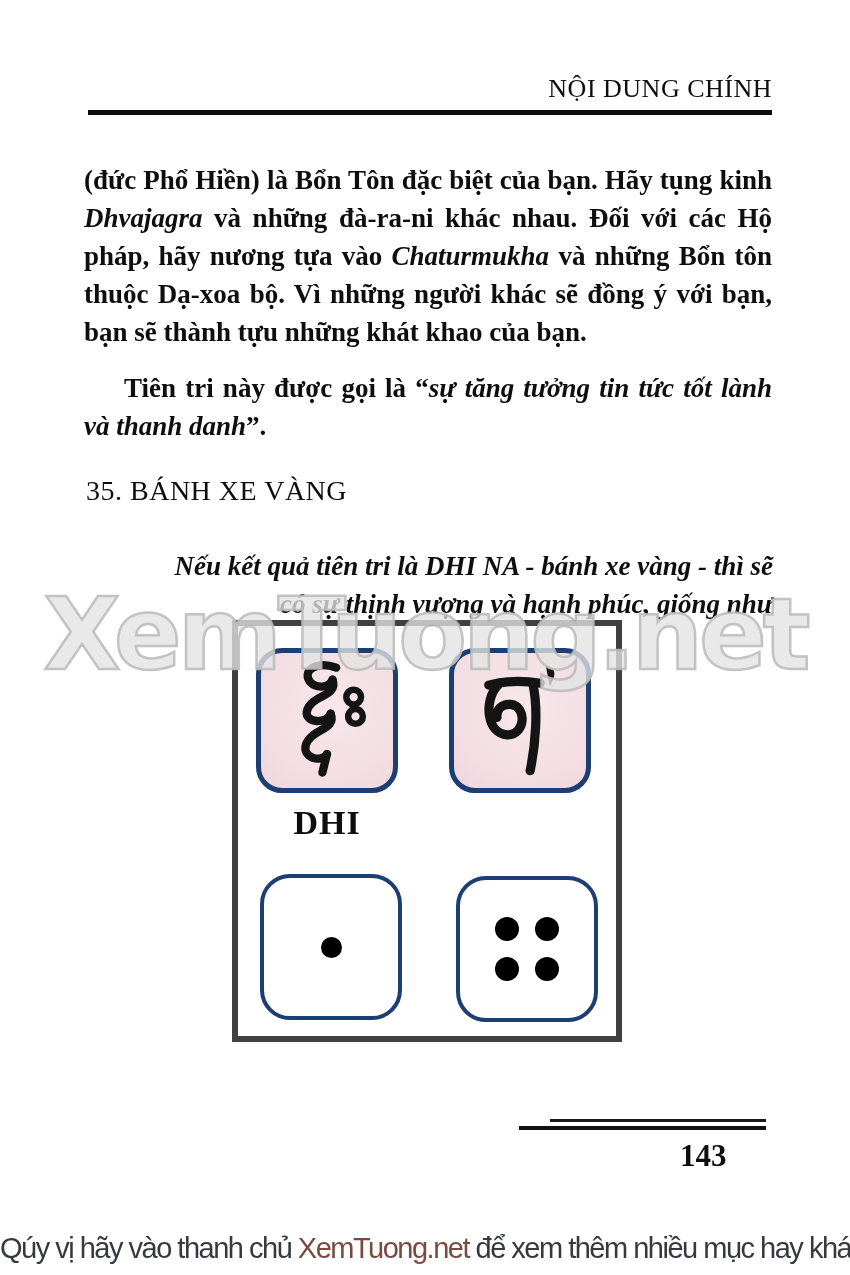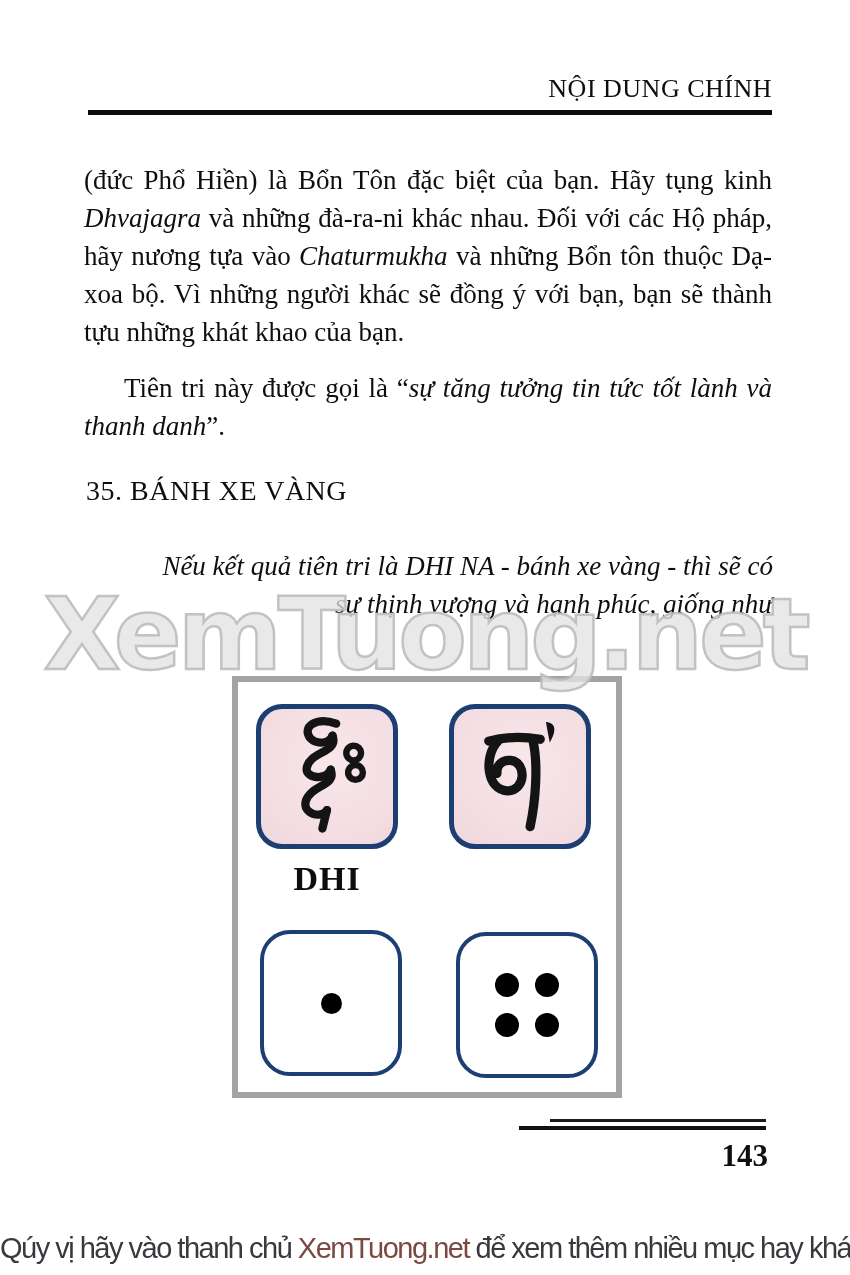--- a/index.html
+++ b/index.html
@@ -13,21 +13,21 @@
   .header-title{
     position:absolute;top:74px;right:78px;
     font-size:26px;font-weight:400;letter-spacing:.5px;
   }
   .header-rule{
     position:absolute;top:110px;left:88px;width:684px;height:5px;background:#0c0c0c;
   }
   
   .para{
     position:absolute;left:84px;width:688px;
-    font-size:27px;font-weight:400;line-height:38px;
+    font-size:27px;font-weight:700;line-height:38px;
     text-align:justify;
   }
   .para .it{font-style:italic;}
   #para1{top:134px;}
   #para2{top:342px;text-indent:40px;}
   .section-heading{
     position:absolute;left:86px;top:452px;
     font-size:28px;font-weight:400;letter-spacing:.5px;
   }
   #para3{
@@ -39,22 +39,22 @@
     position:absolute;top:576px;left:0;right:0;text-align:center;
     font-family:"DejaVu Sans", sans-serif;font-weight:800;
     font-size:100px;letter-spacing:-4px;
     color:rgba(255,255,255,.45);
     -webkit-text-stroke:2.5px rgba(186,186,186,.85);
     text-shadow:0 0 1px rgba(190,190,190,.6);
     z-index:6;pointer-events:none;white-space:nowrap;
   }
   
   .figure-box{
-    position:absolute;left:232px;top:676px;width:378px;height:410px;
-    border:6px solid #a3a3a3;background:#ffffff;z-index:2;
+    position:absolute;left:232px;top:620px;width:378px;height:410px;
+    border:6px solid #404040;background:#ffffff;z-index:2;
   }
   .tile{
     position:absolute;width:142px;height:145px;border-radius:26px;
     border:5px solid #1c3e73;box-sizing:border-box;
     background:radial-gradient(circle at 55% 40%, #f8e7ea 0%, #f3dde2 70%, #eed6dc 100%);
     display:flex;align-items:center;justify-content:center;
   }
   #tile-dhi{left:18px;top:22px;}
   #tile-na{left:211px;top:22px;}
   .tile-label{
@@ -70,21 +70,21 @@
   #die-1{left:22px;top:248px;}
   #die-2{left:218px;top:250px;}
   .pip{background:#000;border-radius:50%;width:24px;height:24px;}
   .pips-1{display:flex;align-items:center;justify-content:center;}
   .pips-1 .pip{width:21px;height:21px;}
   .pips-4{display:grid;grid-template-columns:repeat(2,24px);gap:16px 16px;place-content:center;}
   
   .bottom-rule-thin{position:absolute;left:550px;top:1119px;width:216px;height:3px;background:#1a1a1a;}
   .bottom-rule-thick{position:absolute;left:519px;top:1126px;width:247px;height:4px;background:#111;}
   .page-number{
-    position:absolute;top:1138px;left:680px;width:88px;text-align:right;
+    position:absolute;top:1138px;left:680px;width:88px;text-align:left;
     font-size:31px;font-weight:700;
   }
   .footer{
     position:absolute;top:1232px;left:0;right:0;text-align:center;
     font-family:"Liberation Sans", sans-serif;
     font-size:29px;font-weight:400;letter-spacing:-1.5px;
     color:#36393d;white-space:nowrap;
   }
   .footer .brand{color:#7a4a40;}
   svg{display:block;}

